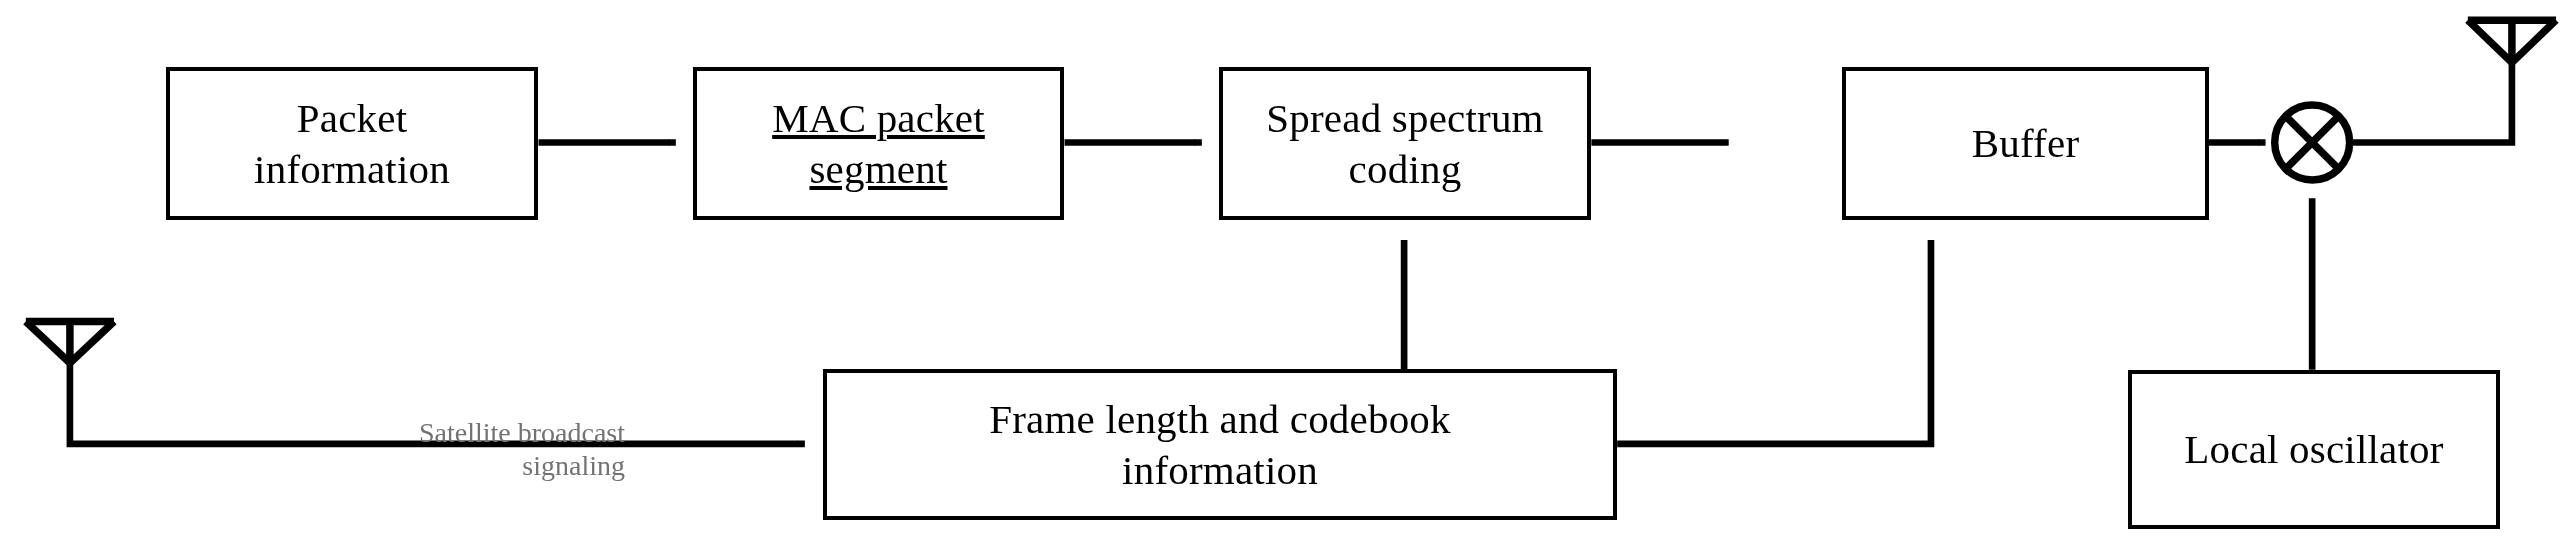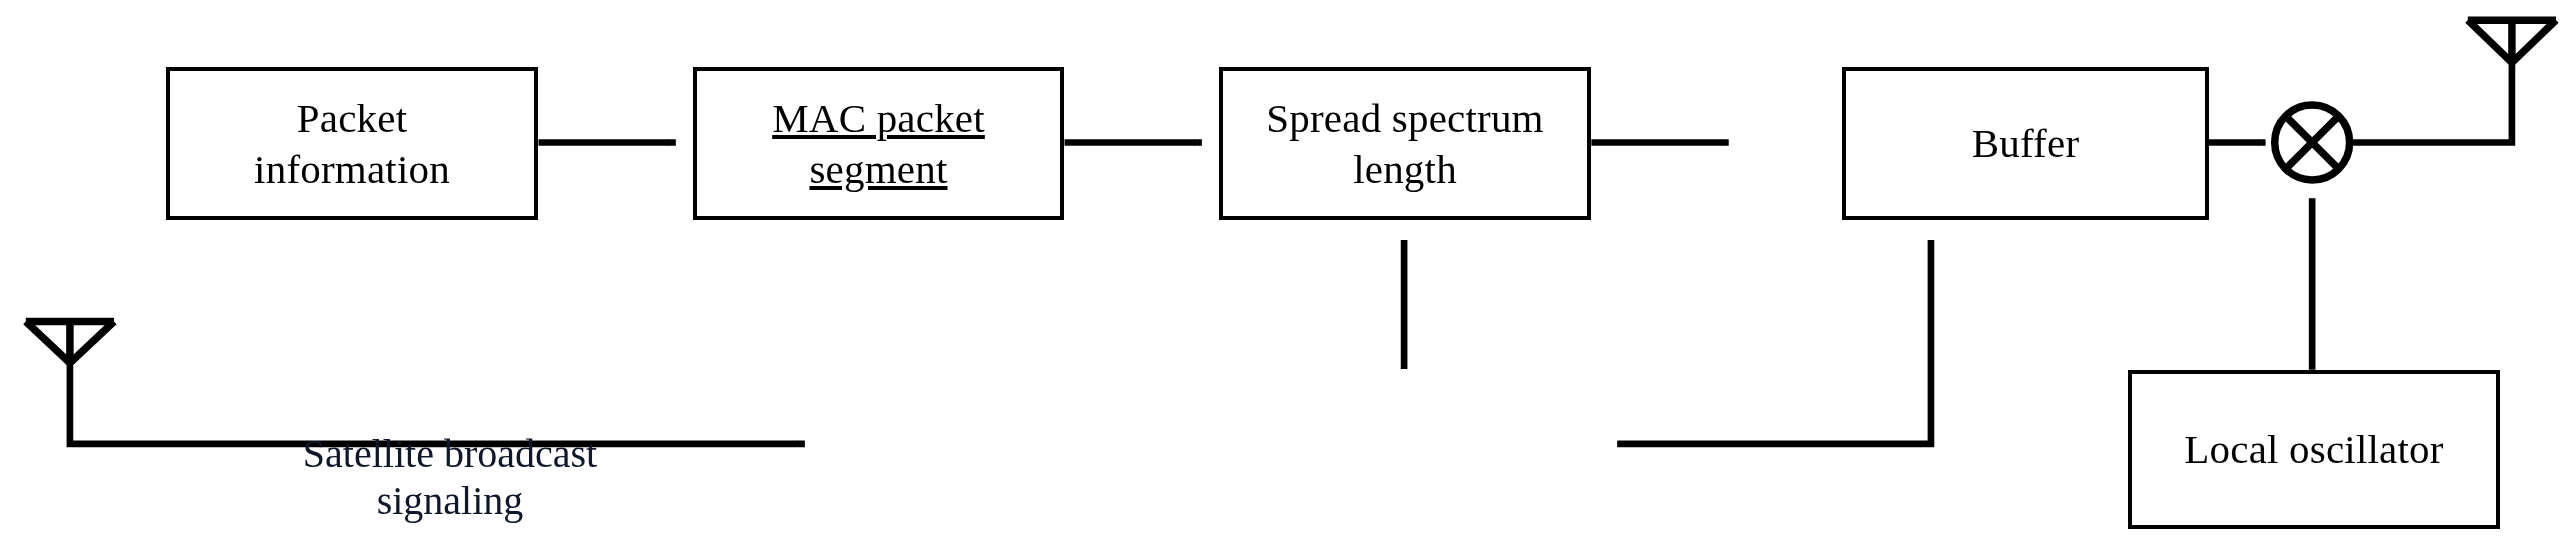--- a/index.html
+++ b/index.html
@@ -39,24 +39,24 @@
   }
   .node .node-label {
     display: block;
     width: 100%;
     padding: 0 8.3px;
     box-sizing: border-box;
     white-space: pre-line;
   }
   .edge-label {
     position: absolute;
-    color: #0f172a;
-    font-size: 40px;
+    color: #737373;
+    font-size: 28px;
     line-height: 1.18;
-    text-align: center;
+    text-align: right;
     white-space: pre-line;
     pointer-events: none;
   }
 </style>
 </head>
 <body>
 
 <div id="stage">
 
   <svg id="wires" viewBox="0 0 3095 670" width="2576" height="558" xmlns="http://www.w3.org/2000/svg">
@@ -113,27 +113,31 @@
 information</span>
   </div>
 
   <div class="node" style="left:693px; top:67px; width:371px; height:153px;text-decoration:underline;">
     <span class="node-label">MAC packet
 segment</span>
   </div>
 
   <div class="node" style="left:1219px; top:67px; width:372px; height:153px;">
     <span class="node-label">Spread spectrum
-length</span>
+coding</span>
   </div>
 
   <div class="node" style="left:1842px; top:67px; width:367px; height:153px;">
     <span class="node-label">Buffer</span>
   </div>
 
+  <div class="node" style="left:823px; top:369px; width:794px; height:151px;">
+    <span class="node-label">Frame length and codebook
+information</span>
+  </div>
 
   <div class="node" style="left:2128px; top:370px; width:372px; height:159px;">
     <span class="node-label">Local oscillator</span>
   </div>
 
   <div class="edge-label" style="left:275px; top:383px; width:350px;">
     <span>Satellite broadcast
 signaling</span>
   </div>
 

